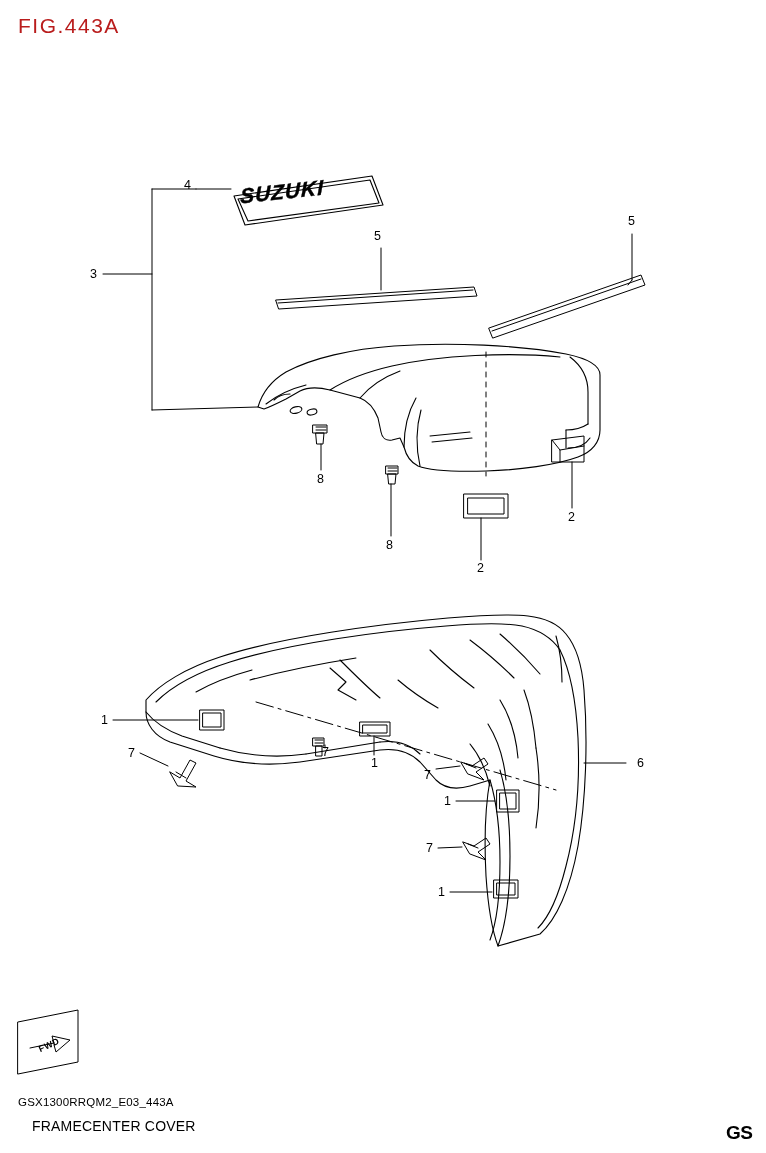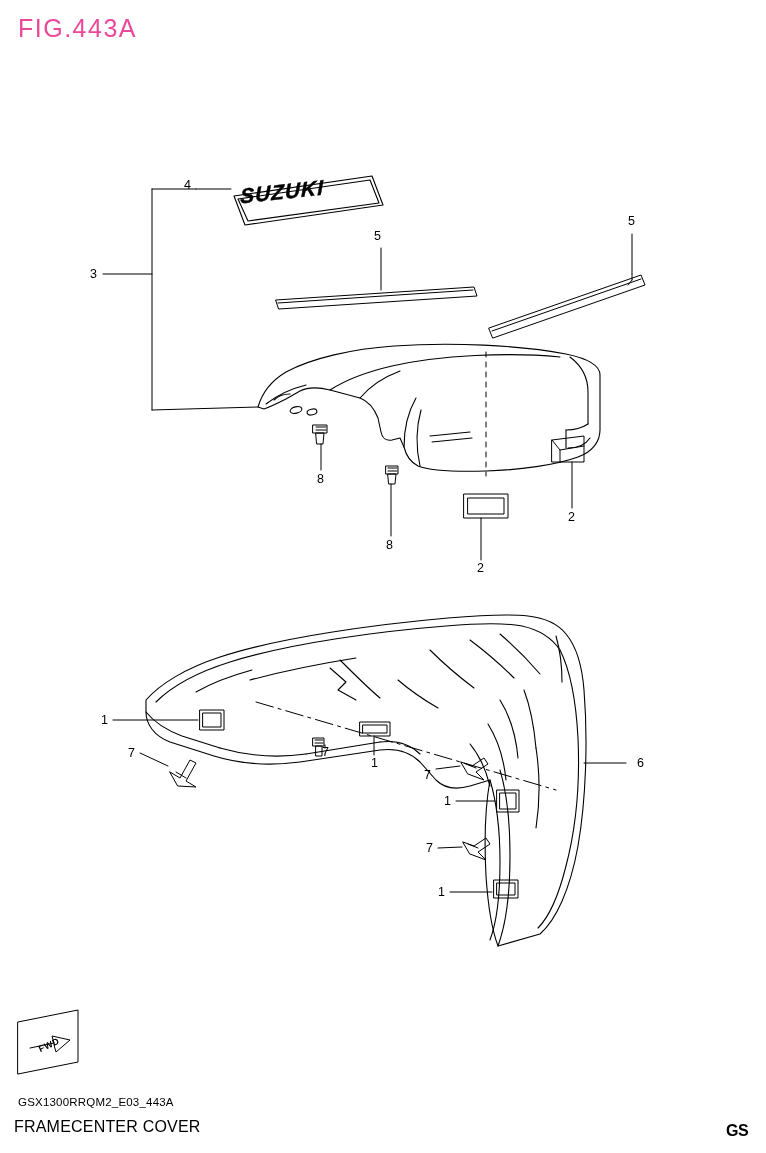--- a/index.html
+++ b/index.html
@@ -15,24 +15,24 @@
     position: relative;
     width: 766px;
     height: 1153px;
     overflow: hidden;
     background: #ffffff;
   }
   #fig-title {
     position: absolute;
     left: 18px;
     top: 14px;
-    font-size: 25px;
+    font-size: 21px;
     letter-spacing: 1.5px;
     font-family: "Liberation Sans", sans-serif;
-    color: #ec4899;
+    color: #b91c1c;
   }
   .svg-layer {
     position: absolute;
     left: 0;
     top: 0;
     width: 766px;
     height: 1153px;
   }
   .callout {
     position: absolute;
@@ -44,30 +44,30 @@
   #footer-code {
     position: absolute;
     left: 18px;
     top: 1096px;
     font-size: 11.5px;
     letter-spacing: 0.2px;
     text-align: center;
   }
   #footer-title {
     position: absolute;
-    left: 14px;
+    left: 32px;
     top: 1118px;
-    font-size: 16px;
+    font-size: 14px;
     letter-spacing: 0.2px;
   }
   #gs-mark {
     position: absolute;
     left: 726px;
     top: 1122px;
-    font-size: 16px;
+    font-size: 19px;
     font-weight: bold;
     letter-spacing: -0.5px;
   }
   .fwd-label {
     position: absolute;
     left: 38px;
     top: 1040px;
     font-size: 9px;
     font-weight: bold;
     transform: rotate(-24deg);

